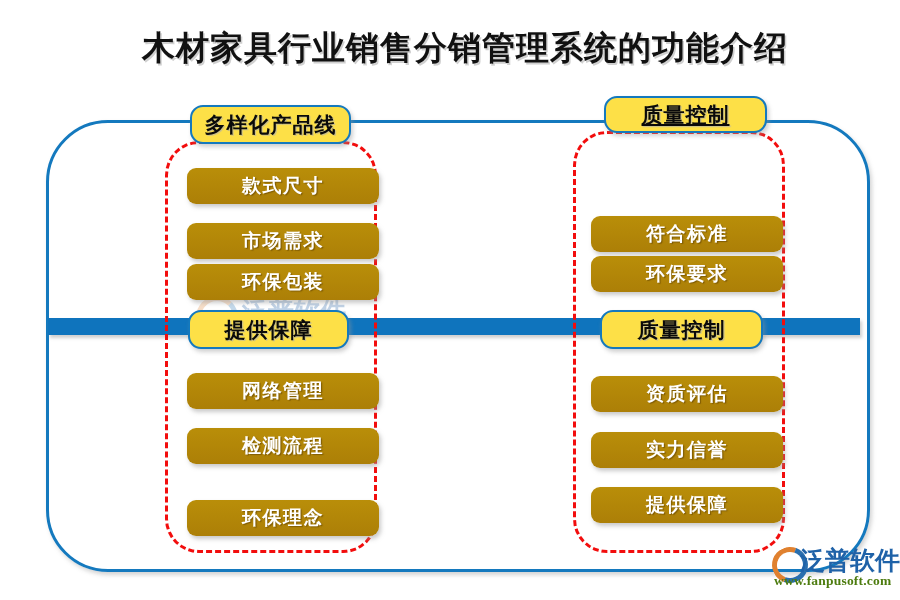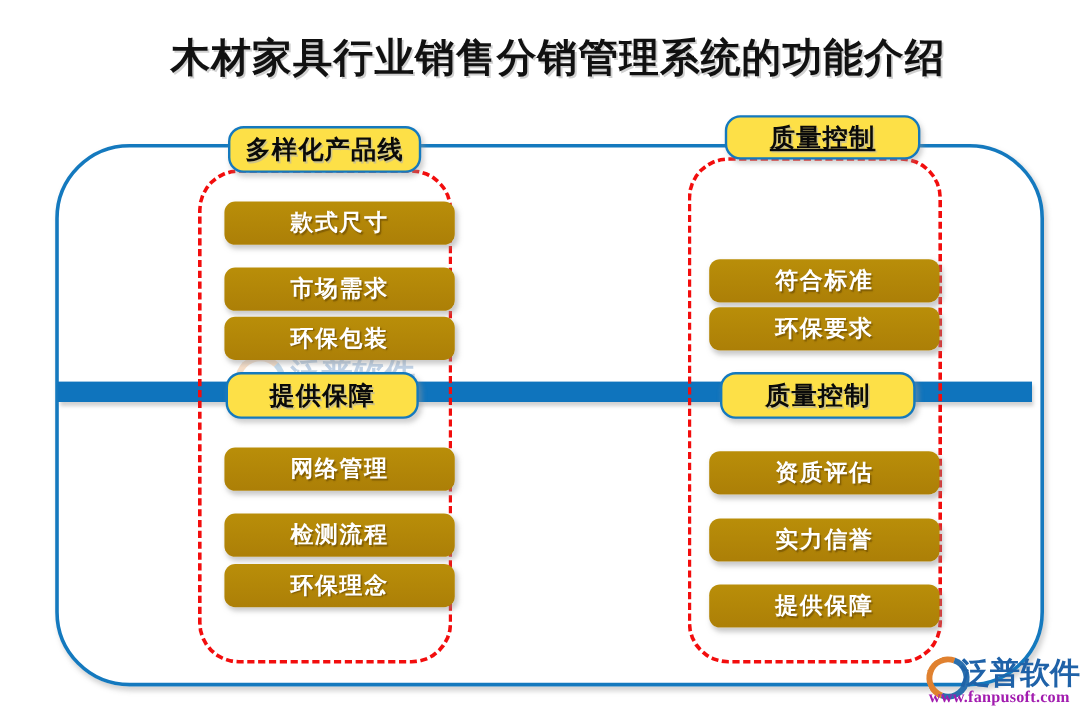--- a/index.html
+++ b/index.html
@@ -143,21 +143,21 @@
   #brand-name{
     position:absolute;left:28px;top:1px;
     font-size:25px;font-weight:bold;
     color:#1f62a8;
     white-space:nowrap;
     letter-spacing:0px;
   }
   #brand-url{
     position:absolute;left:2px;top:30px;
     font-size:13.5px;font-weight:bold;
-    color:#a21caf;
+    color:#4d7c0f;
     white-space:nowrap;
     letter-spacing:.2px;
   }
 </style>
 </head>
 <body>
 
 <div id="stage">
 
   <div id="title">木材家具行业销售分销管理系统的功能介绍</div>
@@ -175,21 +175,21 @@
   <div class="dashed-group" id="dashed-right"></div>
 
   <div class="head-pill" id="head-l1">多样化产品线</div>
   <div class="gold-box gold-left" style="top:168px">款式尺寸</div>
   <div class="gold-box gold-left" style="top:223px">市场需求</div>
   <div class="gold-box gold-left" style="top:264px">环保包装</div>
 
   <div class="head-pill" id="head-l2">提供保障</div>
   <div class="gold-box gold-left" style="top:373px">网络管理</div>
   <div class="gold-box gold-left" style="top:428px">检测流程</div>
-  <div class="gold-box gold-left" style="top:470px">环保理念</div>
+  <div class="gold-box gold-left" style="top:500px">环保理念</div>
 
   <div class="head-pill" id="head-r1">质量控制</div>
   <div class="gold-box gold-right" style="top:216px">符合标准</div>
   <div class="gold-box gold-right" style="top:256px">环保要求</div>
 
   <div class="head-pill" id="head-r2">质量控制</div>
   <div class="gold-box gold-right" style="top:376px">资质评估</div>
   <div class="gold-box gold-right" style="top:432px">实力信誉</div>
   <div class="gold-box gold-right" style="top:487px">提供保障</div>
 

